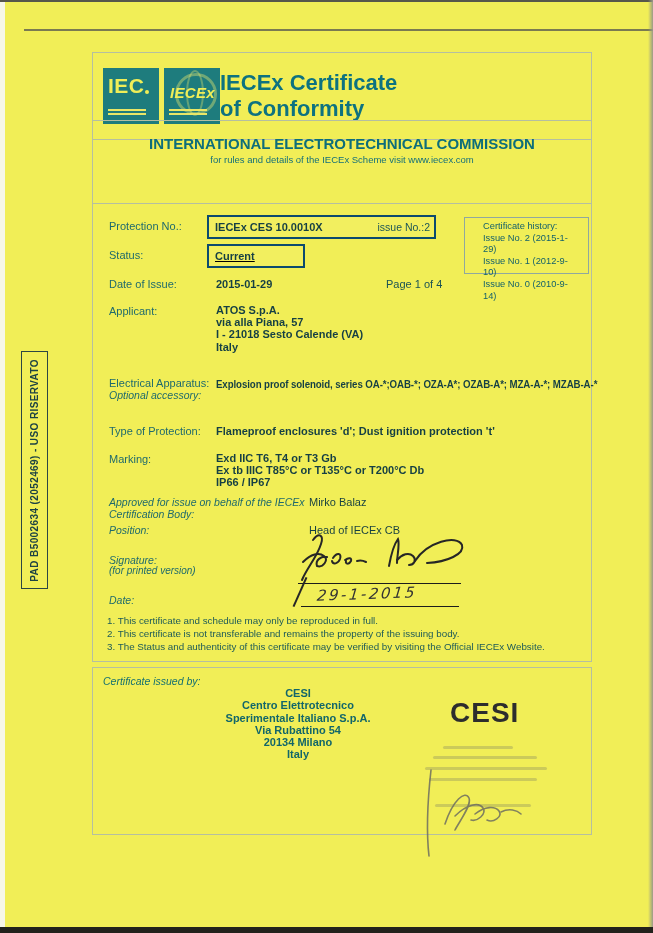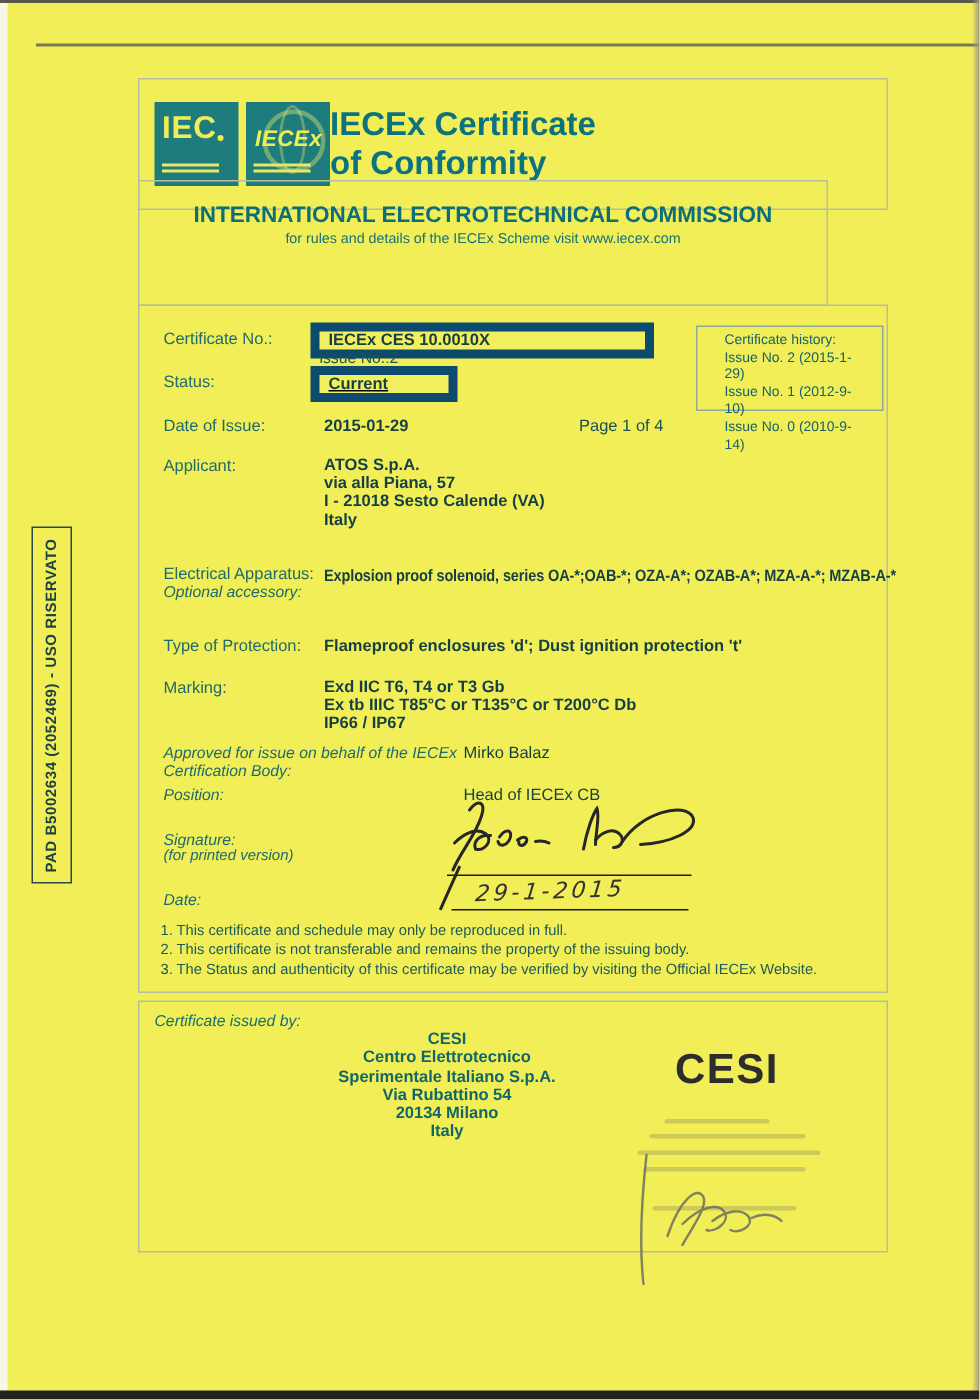--- a/index.html
+++ b/index.html
@@ -6,21 +6,21 @@
   .page{position:relative;width:653px;height:933px;background:#f1ee57;overflow:hidden;margin:0 auto;}
   
   .edge-top{position:absolute;top:0;left:0;right:0;height:2px;background:#57574b;}
   .edge-topline{position:absolute;top:29px;left:24px;right:0;height:2px;background:#5d5d50;opacity:.8;}
   .edge-bottom{position:absolute;bottom:0;left:0;right:0;height:6px;background:#22221c;}
   .edge-right{position:absolute;top:0;right:0;bottom:0;width:5px;background:linear-gradient(to right,rgba(120,120,100,0),#9a9a88);}
   .edge-left{position:absolute;top:2px;left:0;bottom:6px;width:5px;background:#f7f7e8;}
 
   .box{position:absolute;border:1px solid #b5bfa0;box-sizing:border-box;}
   .header-box{left:92px;top:52px;width:500px;height:88px;display:flex;align-items:center;}
-  .commission-box{left:92px;top:120px;width:460px;height:84px;text-align:center;}
+  .commission-box{left:92px;top:120px;width:500px;height:84px;text-align:center;}
   .main-box{left:92px;top:203px;width:500px;height:459px;}
   .issuer-box{left:92px;top:667px;width:500px;height:168px;}
 
   
   .vbox{position:absolute;left:21px;top:351px;width:27px;height:238px;border:1.5px solid #2c4643;box-sizing:border-box;display:flex;align-items:center;justify-content:center;}
   .vtext{writing-mode:vertical-rl;transform:rotate(180deg);font-size:10px;font-weight:bold;color:#1d4244;letter-spacing:.4px;white-space:nowrap;}
 
   
   .logos{display:flex;gap:5px;margin-left:10px;}
   .logo{position:relative;width:56px;height:56px;background:#1e7c7d;overflow:hidden;}
@@ -36,21 +36,21 @@
 
   .comm1{margin-top:14px;color:#0d6e7a;font-weight:bold;font-size:15px;}
   .comm2{color:#0d6e7a;font-weight:bold;font-size:14px;margin-top:2px;}
   .comm3{color:#15707a;font-size:9.5px;margin-top:2px;}
 
   .lbl{position:absolute;font-size:11px;color:#1f6a6c;}
   .lbl-i{position:absolute;font-size:10.5px;color:#1f6a6c;font-style:italic;}
   .val{position:absolute;font-size:11px;font-weight:bold;color:#153f44;}
   .plain{position:absolute;font-size:11px;color:#1a5254;}
 
-  .inbox{position:absolute;border:6px solid #0c4a6e;box-sizing:border-box;display:flex;align-items:flex-start;background:rgba(246,244,120,.25);flex-direction:column;}
+  .inbox{position:absolute;border:2px solid #0c4a6e;box-sizing:border-box;display:flex;align-items:center;background:rgba(246,244,120,.25);}
   .certno-box{left:114px;top:11px;width:229px;height:24px;justify-content:space-between;}
   .certno-box .v{font-size:11px;font-weight:bold;color:#153f44;padding-left:6px;}
   .certno-box .iss{font-size:10.5px;color:#1c5658;padding-right:4px;}
   .status-box{left:114px;top:40px;width:98px;height:24px;text-decoration:underline;}
   .status-box .v{font-size:11px;font-weight:bold;color:#153f44;padding-left:6px;}
 
   .history{position:absolute;left:371px;top:13px;width:125px;height:57px;border:1px solid #90a89e;box-sizing:border-box;padding:3px 18px;font-size:9.3px;line-height:11.6px;color:#14616b;}
 
   .addr{line-height:12.2px;}
   .apparatus{transform:scaleX(.88);transform-origin:left top;white-space:nowrap;letter-spacing:-.1px;}
@@ -111,21 +111,21 @@
     </div>
   </div>
 
   <div class="box commission-box">
     <div class="comm1">INTERNATIONAL ELECTROTECHNICAL COMMISSION</div>
     <div class="comm3">for rules and details of the IECEx Scheme visit www.iecex.com</div>
   </div>
 
   <div class="box main-box">
 
-    <span class="lbl" style="left:16px;top:16px;">Certificate No.:</span>
+    <span class="lbl" style="left:16px;top:16px;">Protection No.:</span>
     <div class="inbox certno-box">
       <span class="v">IECEx CES 10.0010X</span>
       <span class="iss">issue No.:2</span>
     </div>
 
     <span class="lbl" style="left:16px;top:45px;">Status:</span>
     <div class="inbox status-box">
       <span class="v">Current</span>
     </div>
 

